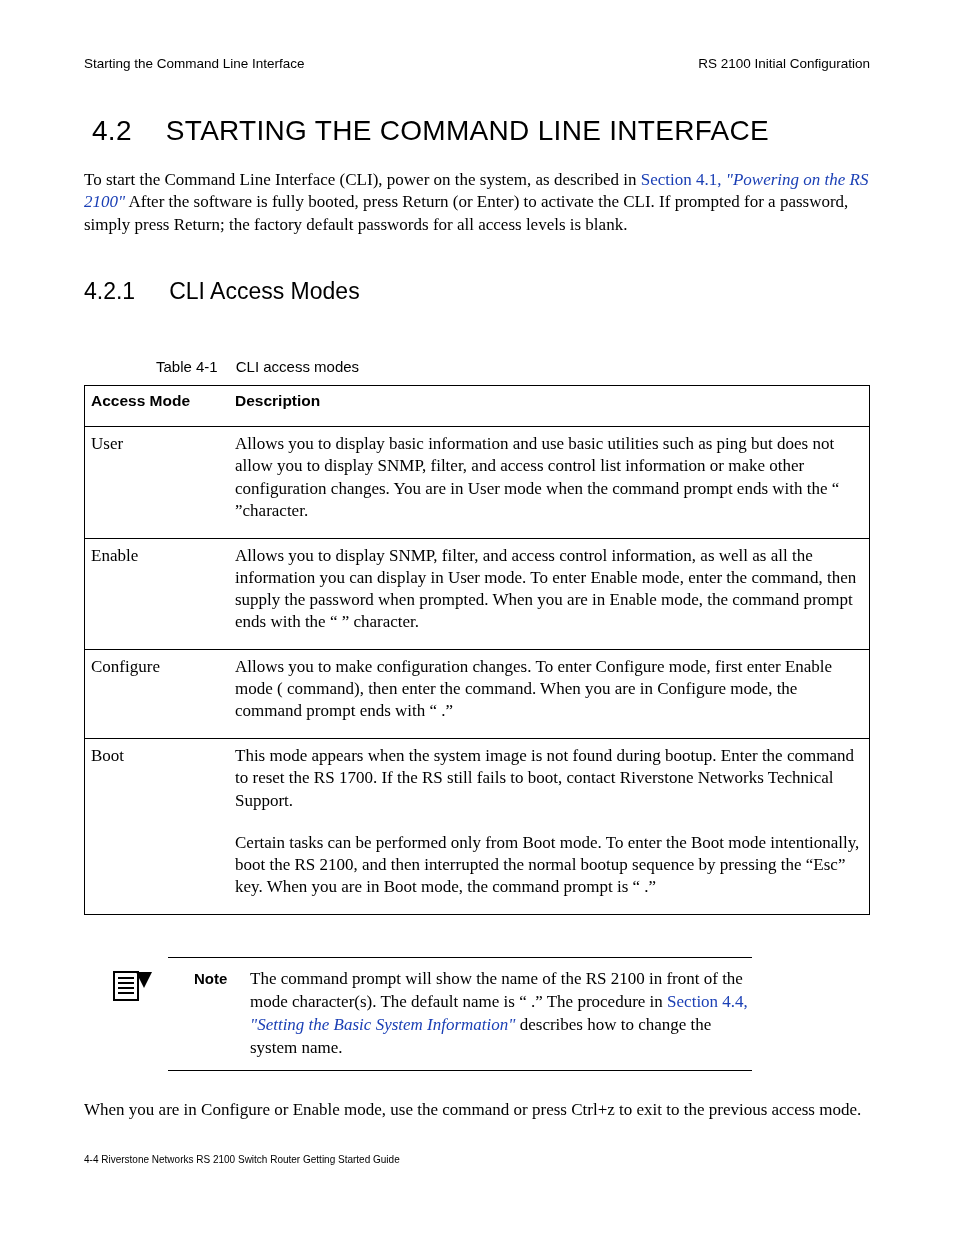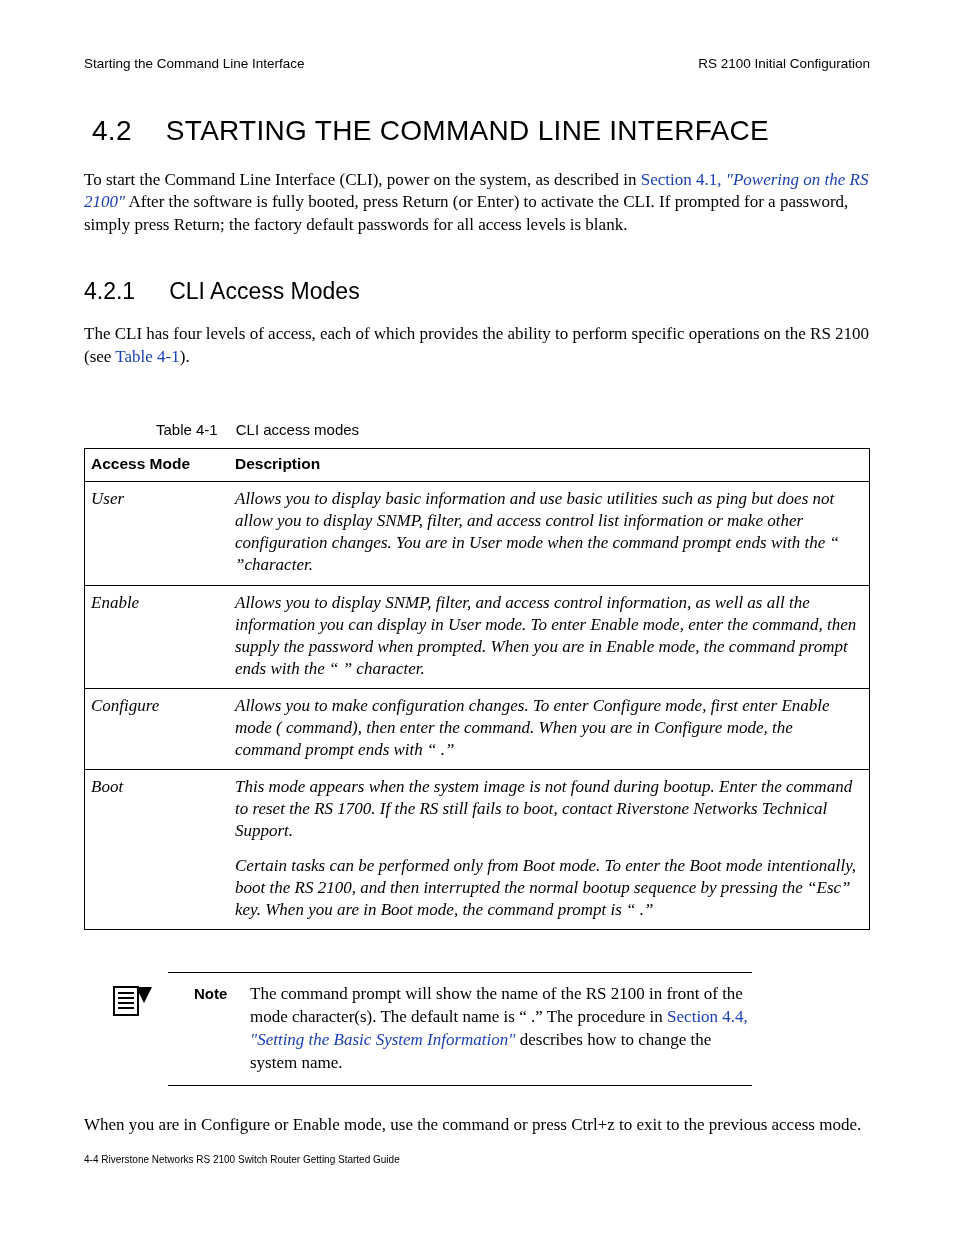--- a/index.html
+++ b/index.html
@@ -48,35 +48,34 @@
   }
   .table-caption .tnum { margin-right: 18px; }
   table.modes {
     border-collapse: collapse;
     width: 100%;
     font-size: 17px;
   }
   table.modes th, table.modes td {
     text-align: left;
     vertical-align: top;
-    padding: 6px 8px 8px 6px;
+    padding: 6px 8px 16px 6px;
   }
   table.modes thead th {
     font-family: Arial, Helvetica, sans-serif;
     font-weight: 700;
     font-size: 15.5px;
     border-top: 1.5px solid #000;
     border-bottom: 1px solid #000;
   }
   table.modes thead th:first-child { border-left: 1.5px solid #000; }
   table.modes thead th:last-child  { border-right: 1.5px solid #000; }
   table.modes tbody td {
     border-top: 1px solid #000;
     line-height: 1.3;
-    font-style: italic;
   }
   table.modes tbody tr:last-child td { border-bottom: 1.5px solid #000; }
   table.modes tbody td:first-child { border-left: 1.5px solid #000; width: 130px; }
   table.modes tbody td:last-child  { border-right: 1.5px solid #000; }
   table.modes td.noborder-top { border-top: none; padding-top: 4px; }
   .desc-para { margin-bottom: 10px; }
   .desc-para:last-child { margin-bottom: 0; }
 
   .note-block {
     margin: 42px 0 28px 28px;
@@ -121,23 +120,20 @@
   </h1>
 
   <p>
     <span>To start the Command Line Interface (CLI), power on the system, as described in </span><a class="xref-plain">Section 4.1, </a><a class="xref">"Powering on the RS 2100"</a><span> After the software is fully booted, press Return (or Enter) to activate the CLI. If prompted for a password, simply press Return; the factory default passwords for all access levels is blank.</span>
   </p>
 
   <h2 class="subsection">
     <span class="num">4.2.1</span><span>CLI Access Modes</span>
   </h2>
 
-  <p>
-    <span>The CLI has four levels of access, each of which provides the ability to perform specific operations on the RS 2100 (see </span><a class="xref-plain">Table 4-1</a><span>).</span>
-  </p>
 
   <div class="table-caption">
     <span class="tnum">Table 4-1</span><span>CLI access modes</span>
   </div>
 
   <table class="modes">
     <thead>
       <tr>
         <th>Access Mode</th>
         <th>Description</th>

